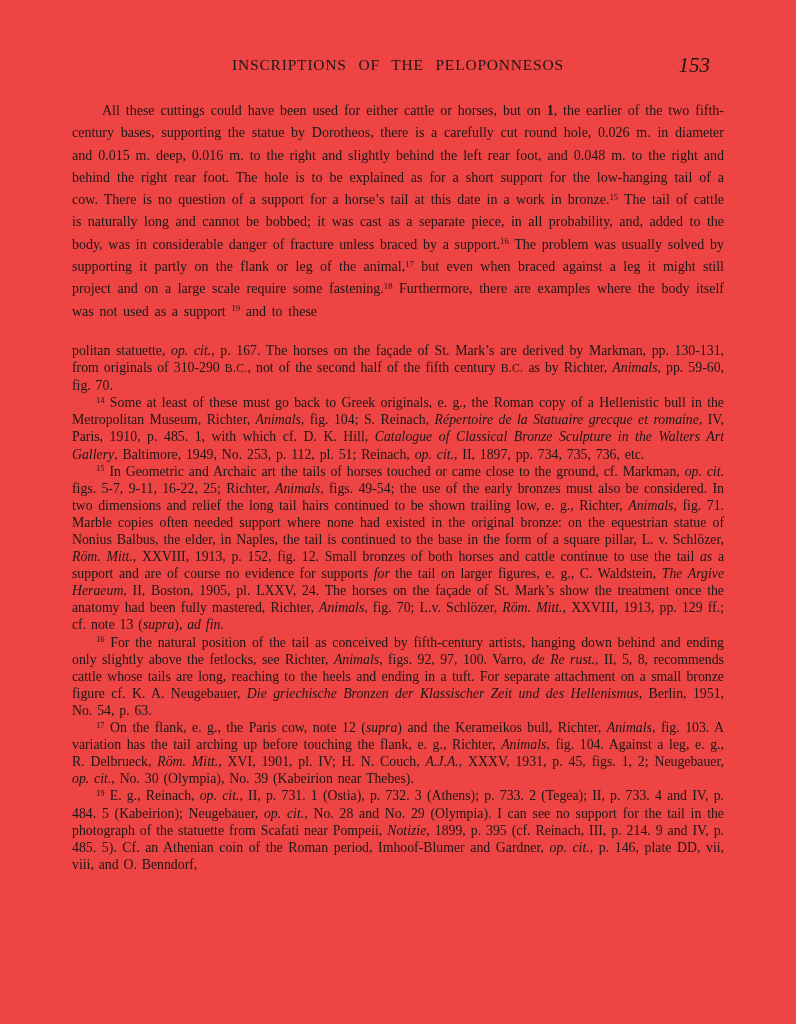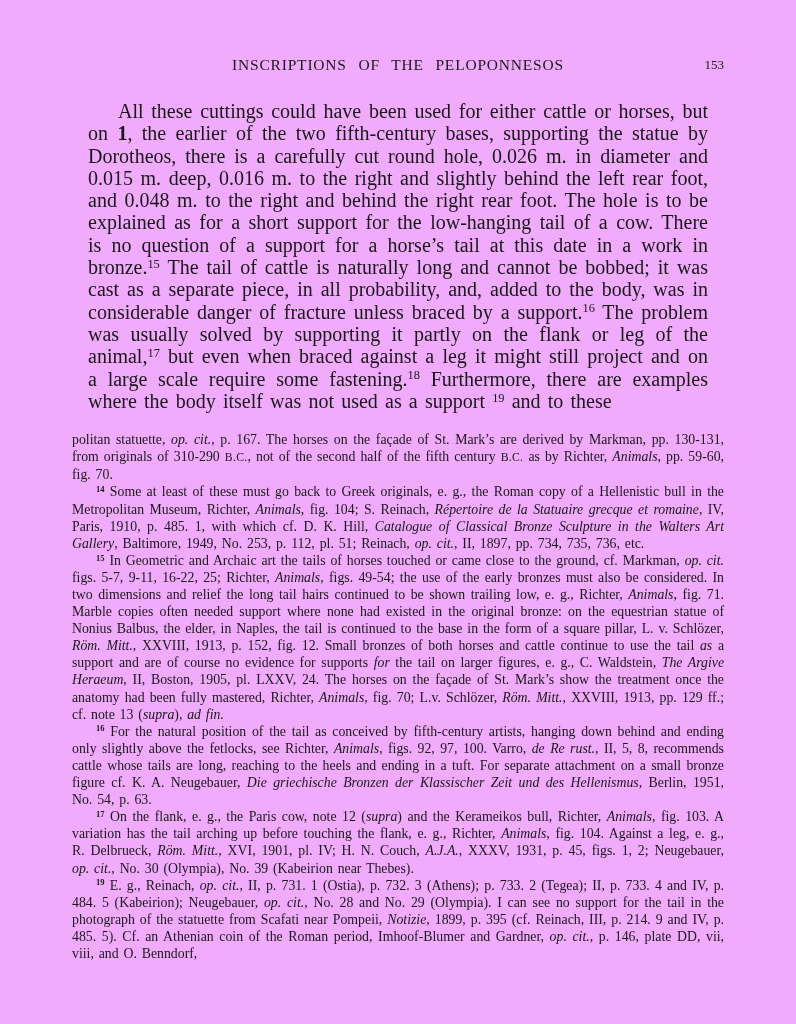--- a/index.html
+++ b/index.html
@@ -1,42 +1,43 @@
 <!DOCTYPE html>
 <html><head>
 <meta charset="utf-8">
 <style>
   html,body{margin:0;padding:0;background:#e8e8e6;}
   .page{
-    width:796px;height:1024px;background:#f0abfc;position:relative;
+    width:796px;height:1024px;background:#ef4444;position:relative;
     font-family:"Liberation Serif","DejaVu Serif",serif;color:#1a1816;
     margin:0 auto;overflow:hidden;box-sizing:border-box;
   }
   .content{position:absolute;left:72px;top:56px;width:652px;}
   .running-head{
     position:relative;text-align:center;font-size:15.5px;line-height:18px;
     letter-spacing:0.8px;word-spacing:7px;margin:0 0 26px 0;
   }
   .page-number{
-    position:absolute;right:0;top:0;letter-spacing:0;word-spacing:normal;
-    font-size:13px;
+    position:absolute;right:14px;top:0;letter-spacing:0;word-spacing:normal;
+    font-size:21px;
+    font-style:italic;
   }
   .body-paragraph{
-    font-size:20px;line-height:22.3px;text-align:justify;
-    text-indent:30px;word-spacing:2.2px;margin:16px;
+    font-size:14px;line-height:22.3px;text-align:justify;
+    text-indent:30px;word-spacing:2.2px;margin:0;
   }
   .footnotes{
     margin-top:19px;font-size:13.8px;line-height:17.1px;
     text-align:justify;word-spacing:1.4px;
   }
   .footnotes p{margin:0;}
   .fn-indent{text-indent:24px;}
   sup{
     font-size:0.62em;line-height:0;vertical-align:baseline;
-    position:relative;top:-0.5em;font-weight:bold;
+    position:relative;top:-0.5em;font-weight:normal;
   }
   .body-paragraph sup{font-weight:normal;}
   i{}
   b{font-weight:bold;}
   .sc{font-size:0.85em;letter-spacing:0.3px;}
 </style>
 </head>
 <body>
 
 <div class="page">

